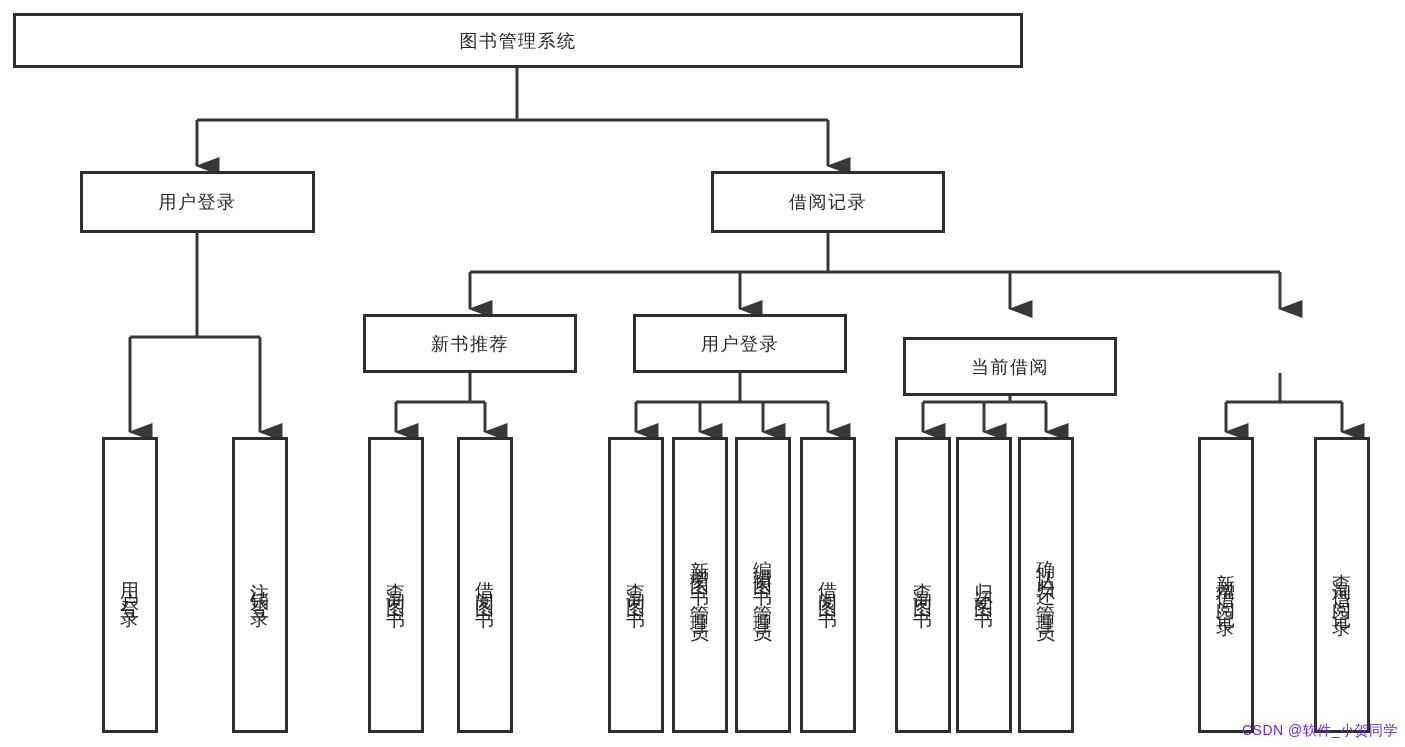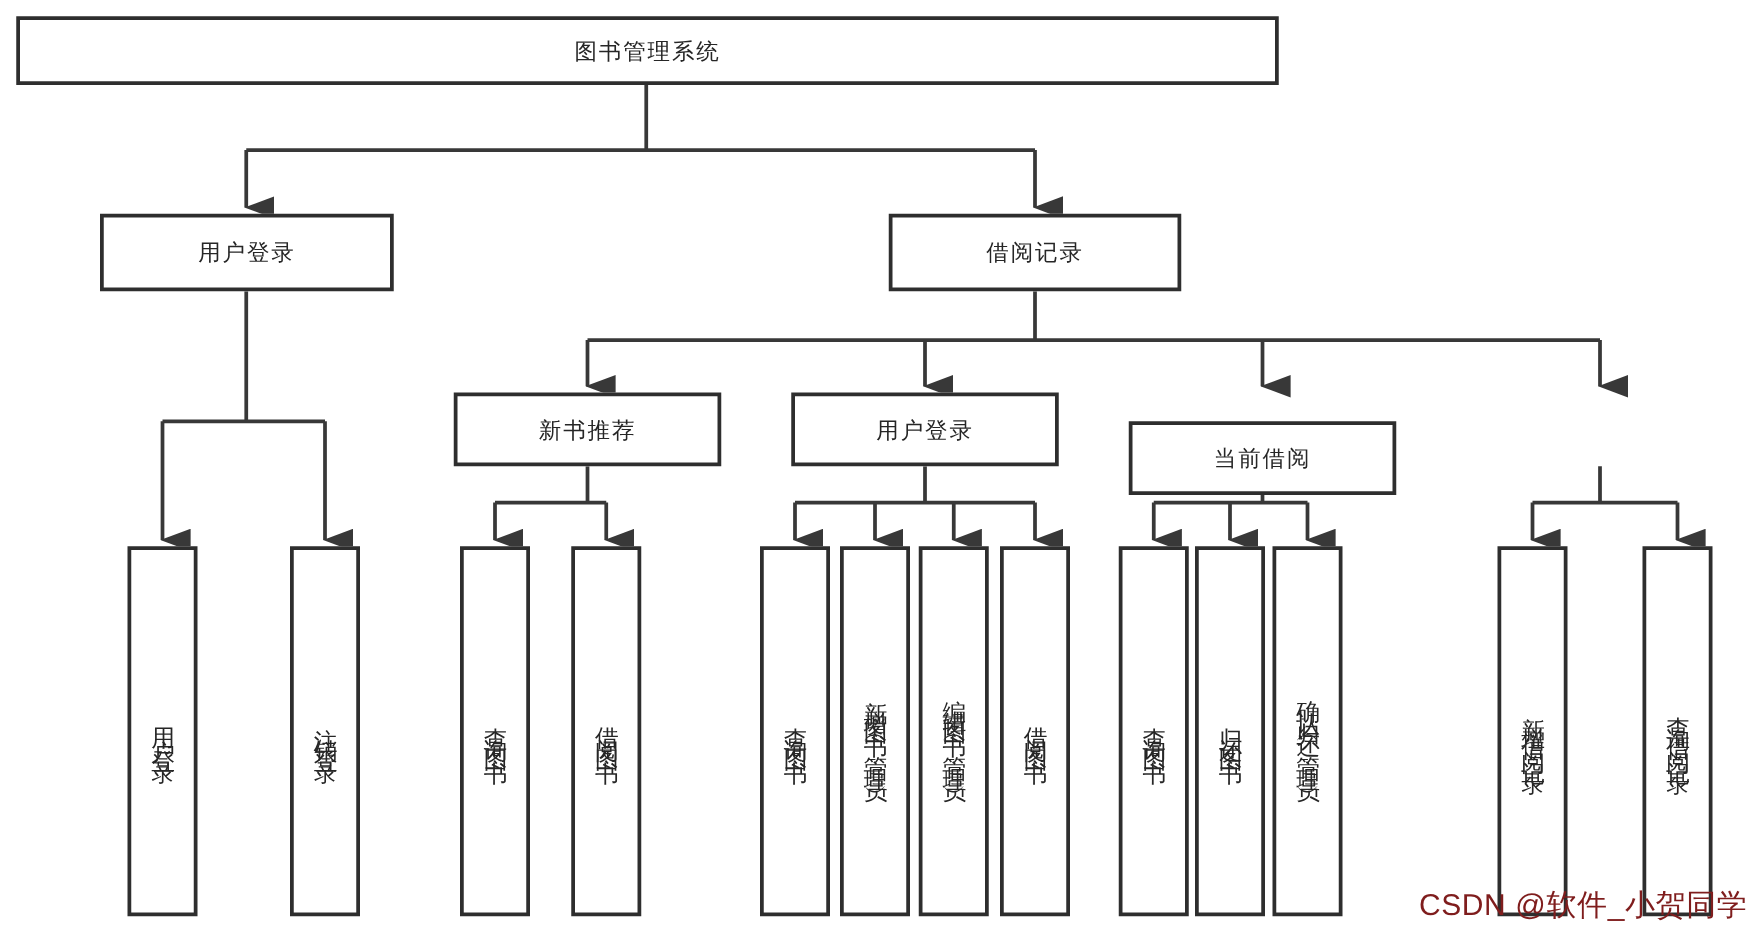--- a/index.html
+++ b/index.html
@@ -55,22 +55,22 @@
   .l8  { left: 800px; }
   .l9  { left: 895px; }
   .l10 { left: 956px; }
   .l11 { left: 1018px; }
   .l12 { left: 1198px; }
   .l13 { left: 1314px; }
   .watermark {
     position: absolute;
     right: 7px;
     bottom: 7px;
-    font-size: 24px;
-    color: #7f1d1d;
+    font-size: 14px;
+    color: #6d28d9;
     letter-spacing: 0.5px;
   }
 </style>
 </head>
 <body>
 
 <div class="canvas">
 
   <svg class="connectors" viewBox="0 0 1405 747" xmlns="http://www.w3.org/2000/svg">
     <defs>

